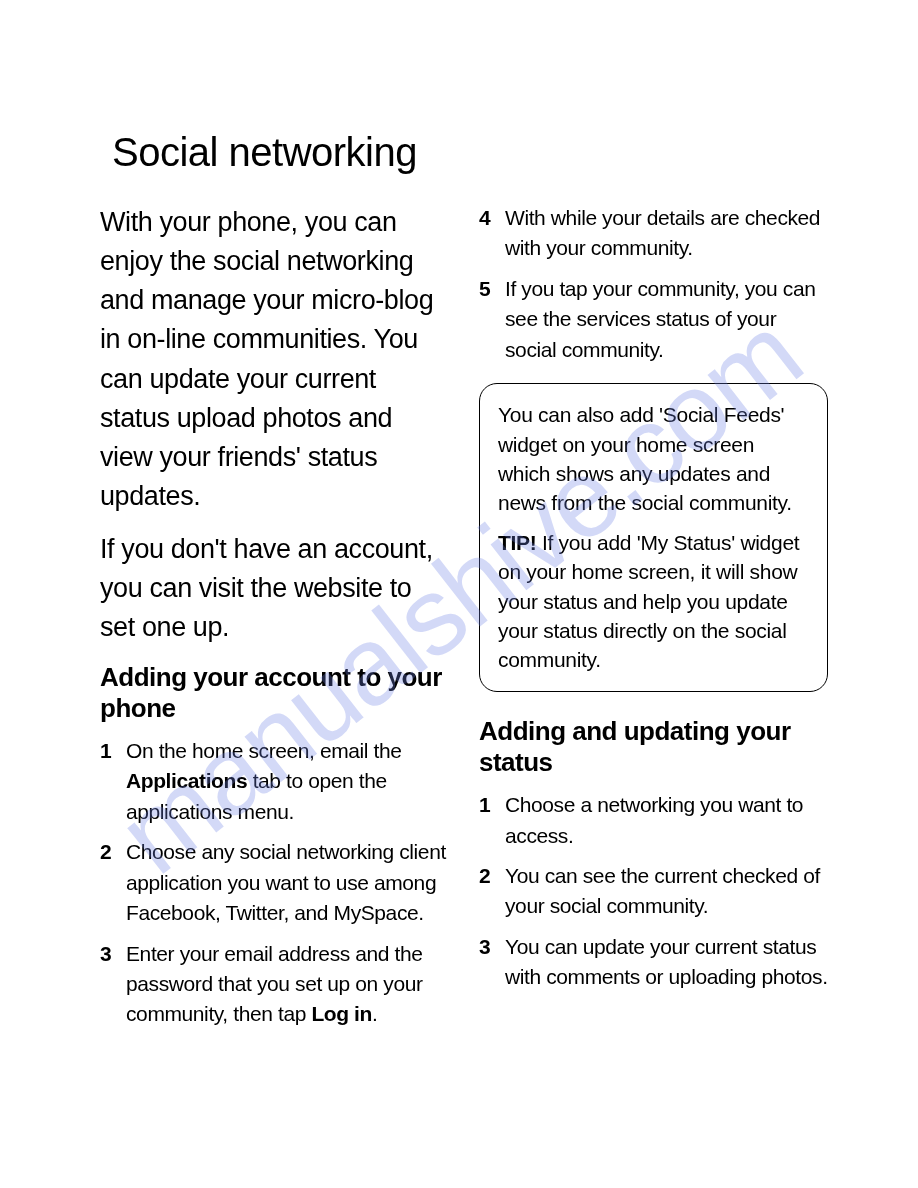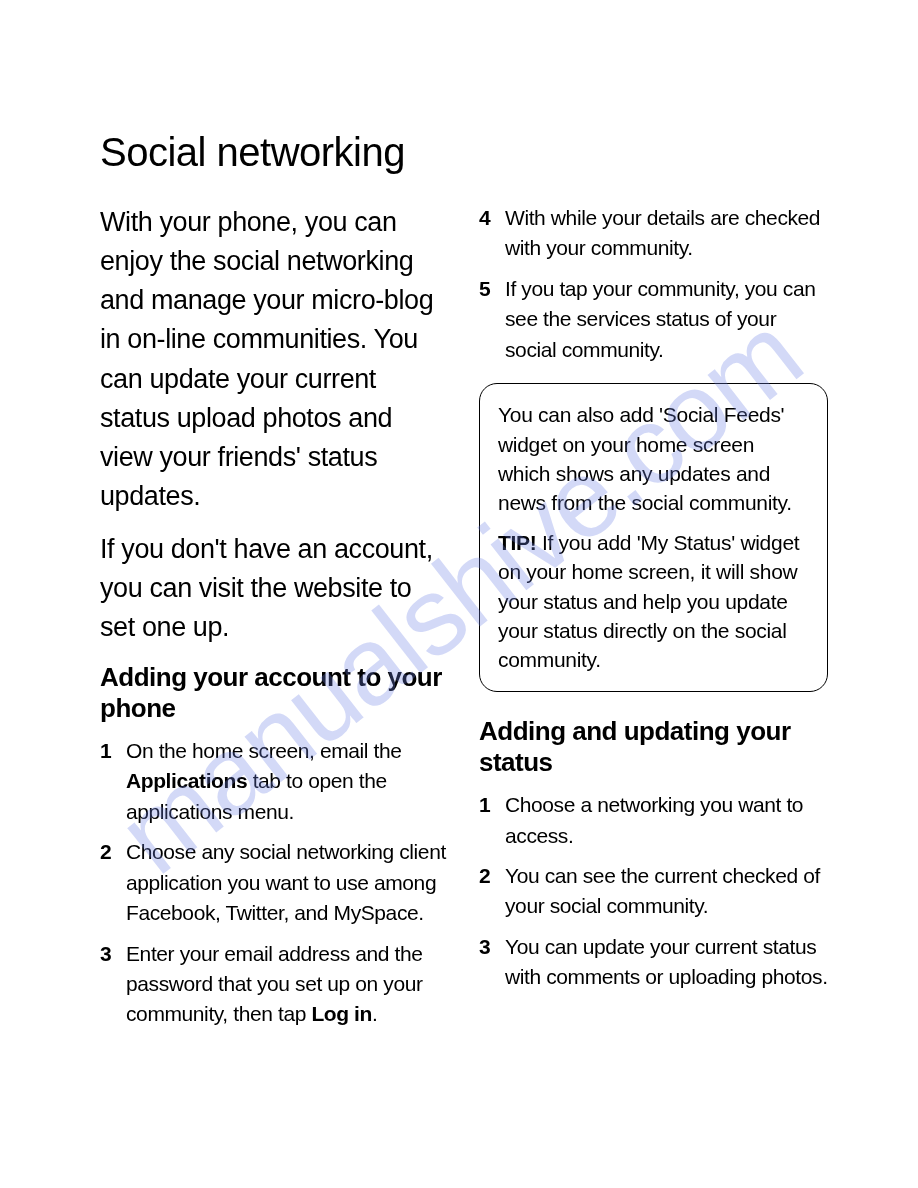--- a/index.html
+++ b/index.html
@@ -18,20 +18,21 @@
     }
     .col {
       flex: 1;
       min-width: 0;
     }
     h1 {
       font-size: 40px;
       font-weight: 500;
       margin-bottom: 28px;
       letter-spacing: -0.5px;
+      margin-left: 12px;
     }
     h2 {
       font-size: 26px;
       font-weight: bold;
       margin-bottom: 12px;
       line-height: 1.2;
       letter-spacing: -0.5px;
     }
     p {
       font-size: 27px;

